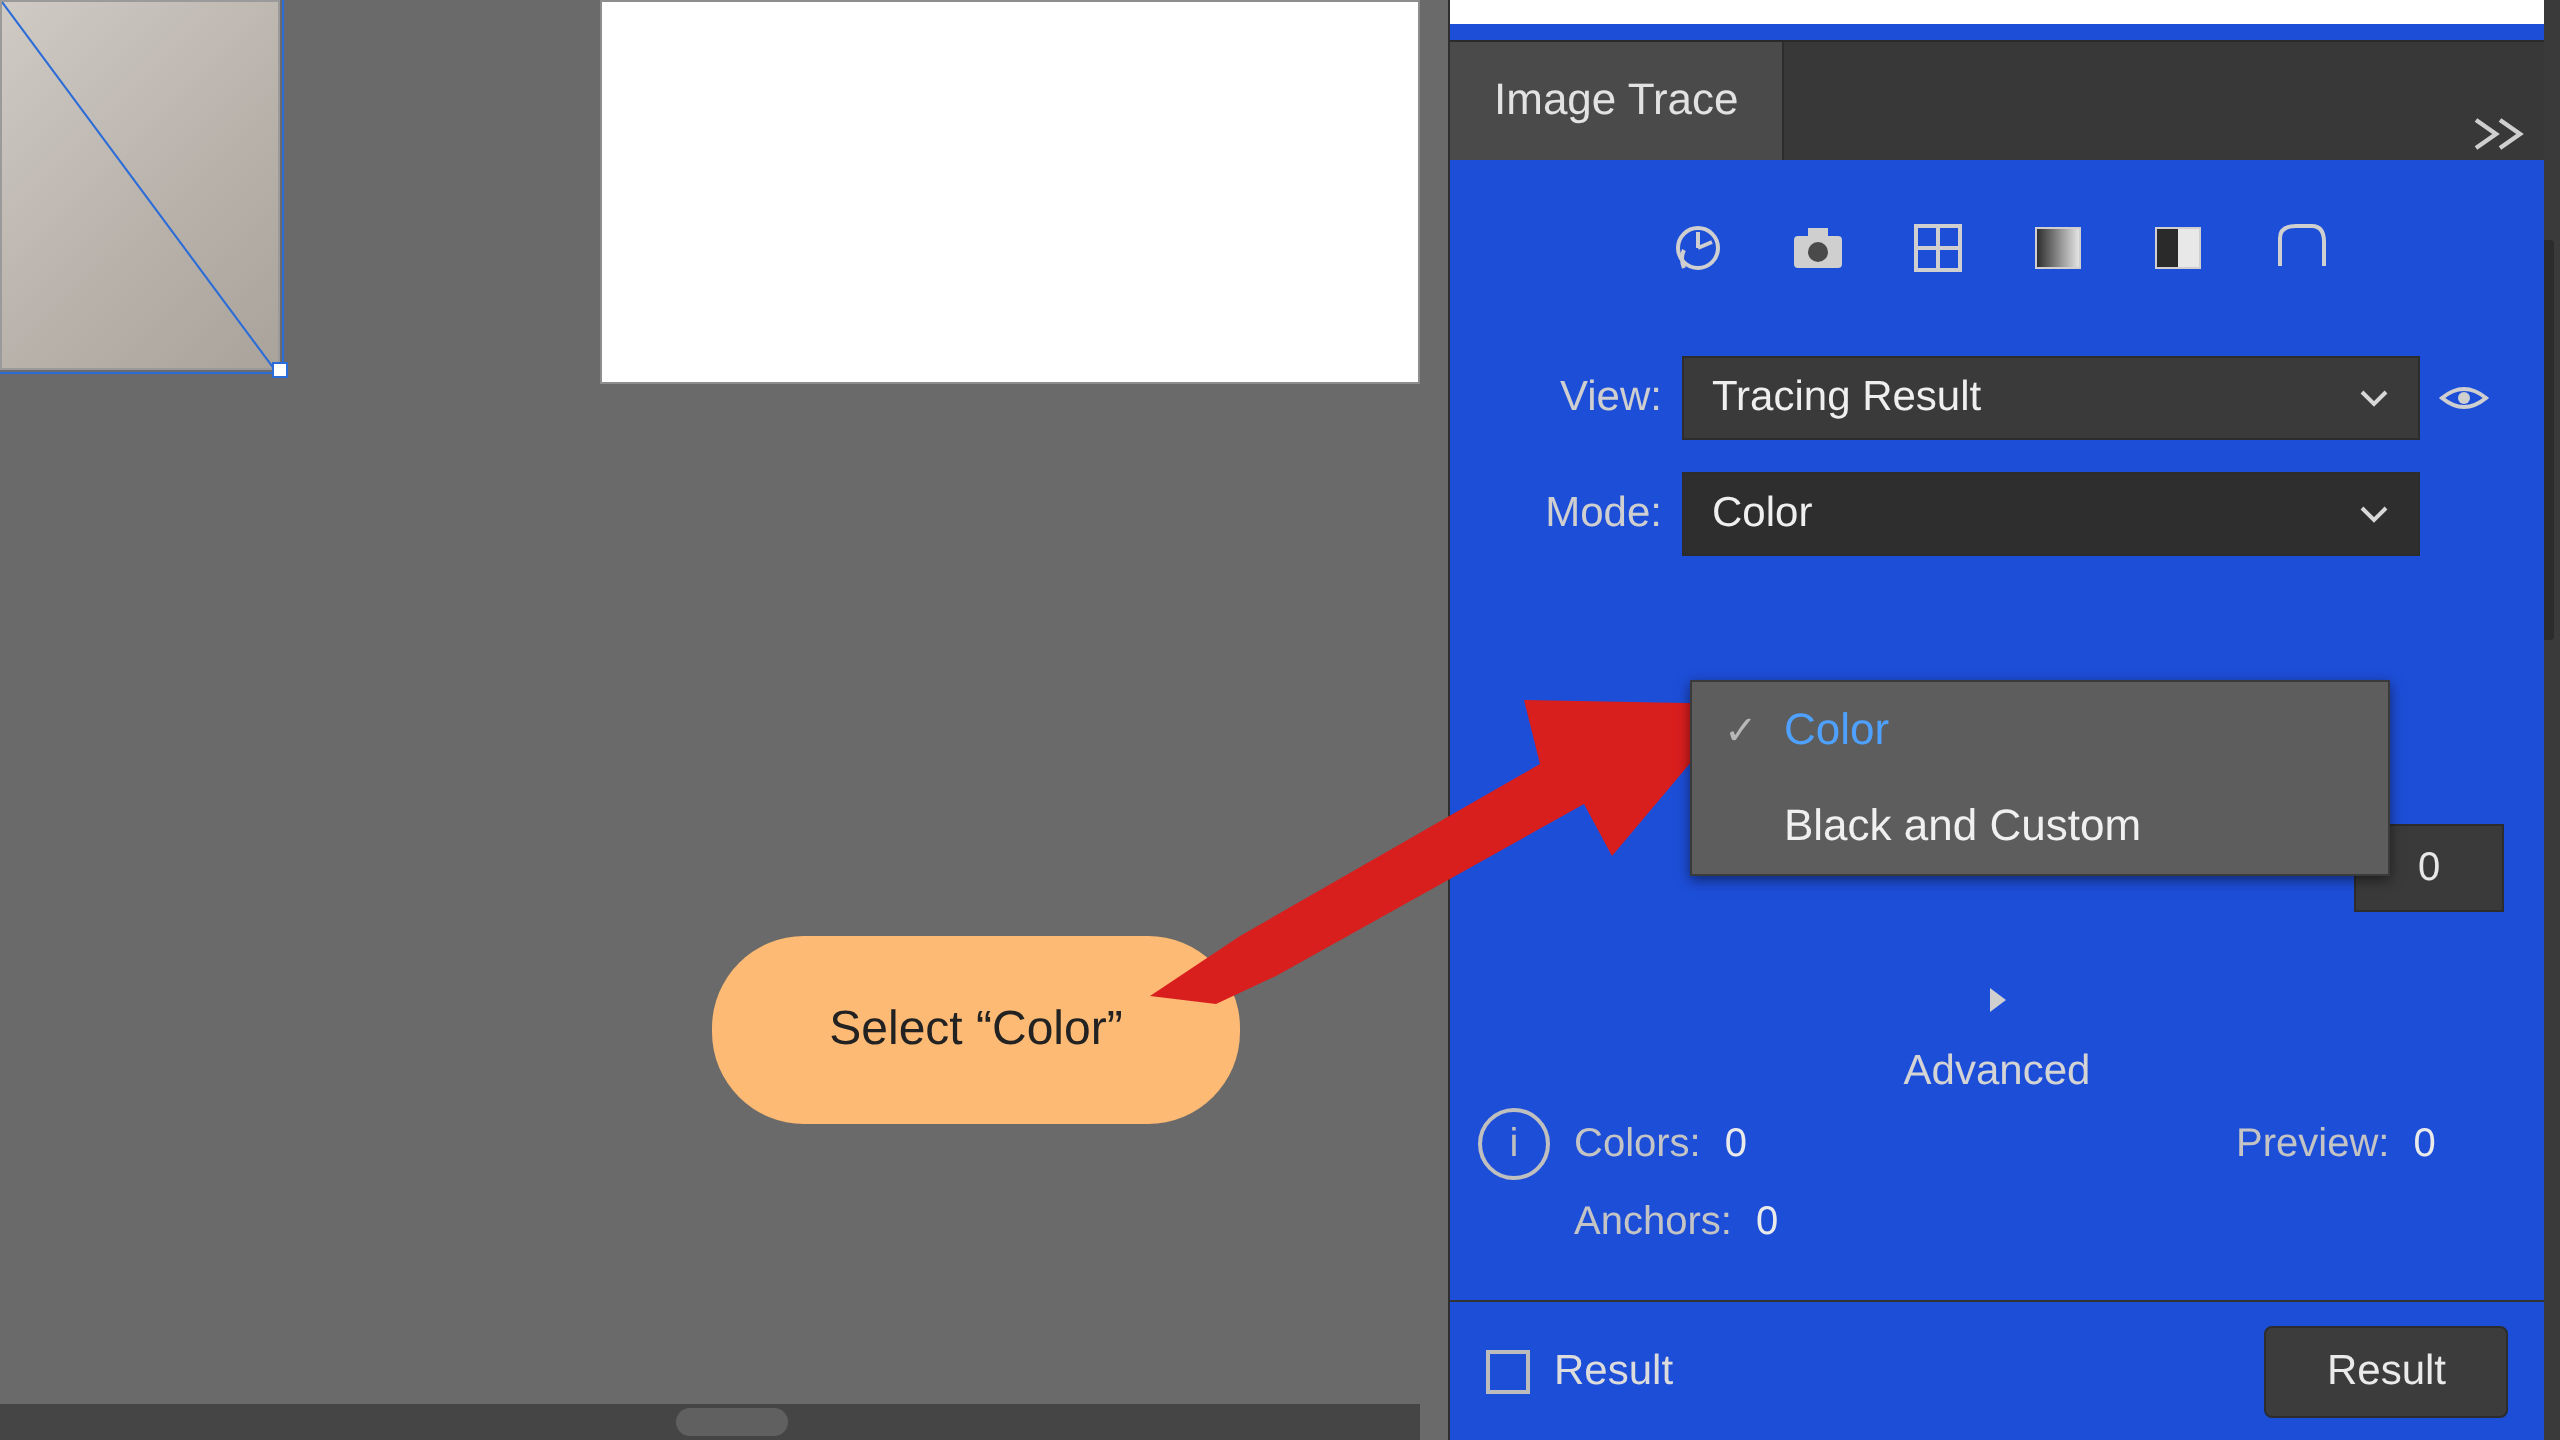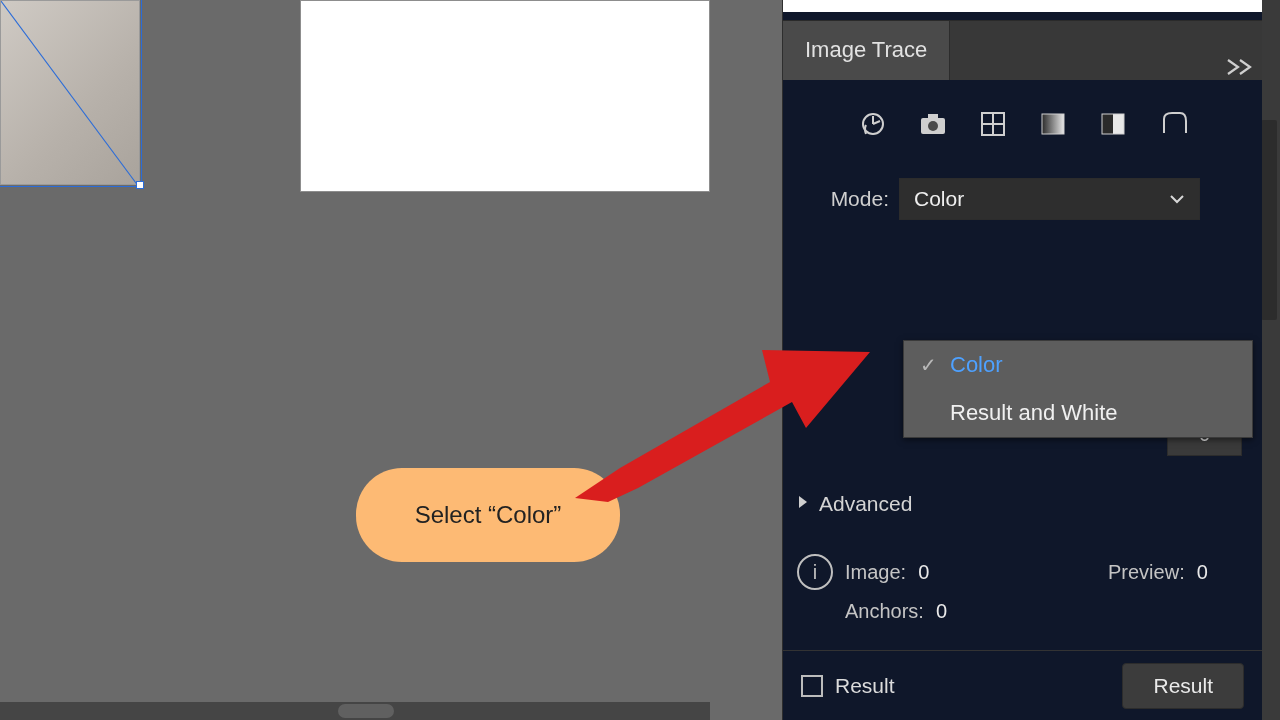--- a/index.html
+++ b/index.html
@@ -53,23 +53,23 @@
     width: 22px; height: 100%;
     background: #3a3a3a;
   }
   .app-right-strip .mid-block {
     position:absolute; right:3px; top:120px; width:16px; height:200px; background:#2c2c2c; border-radius:2px;
   }
 
   
   .panel {
     position: absolute;
-    right: 18px; top: 0;
-    width: 480px; height: 720px;
-    background: #0f172a;
+    right: 8px; top: 0;
+    width: 548px; height: 720px;
+    background: #1d4ed8;
     border-left: 1px solid #2e2e2e;
     color: #d8d8d8;
     font-size: 20px;
   }
   .panel-white-top {
     position:absolute; top:0; left:0; right:0; height:12px;
     background: #ffffff;
   }
 
   .panel-tabs {
@@ -145,21 +145,21 @@
   .hidden-input-box {
     position:absolute; top:412px; right:20px; width:75px; height:44px;
     background:#3a3a3a; border:1px solid #2c2c2c;
     display:flex; align-items:center; justify-content:center;
     color:#e8e8e8; font-size:20px;
   }
 
   .advanced-row {
     position:absolute; top: 492px; left: 14px; right: 14px;
     display:flex; align-items:center; gap:10px;
-    color:#d4d4d4; font-size:21px;
+    color:#d4d4d4; font-size:21px;flex-direction:column;
   }
   .advanced-row .disclosure { font-size:19px; color:#cfcfcf; }
 
   .stats {
     position:absolute; top: 554px; left: 14px; right: 14px;
     display:flex; flex-direction:column; gap:10px;
   }
   .stats-top { display:flex; align-items:center; }
   .info-icon { width:36px; height:36px; border:2px solid #bfbfbf; border-radius:50%; display:flex; align-items:center; justify-content:center; color:#bfbfbf; font-size:20px; margin-right:12px; }
   .stat-pair { width: 176px; display:flex; gap:12px; }
@@ -281,56 +281,73 @@
     </div>
     <div class="preset-icon">
       <svg viewBox="0 0 30 30">
           <path d="M6 24 L6 10 Q6 4 14 4 L22 4 Q28 4 28 12 L28 24" stroke="#cfcfcf" stroke-width="2" fill="none"></path>
         </svg>
     </div>
   </div>
 
   <div class="form-area">
 
+    <div class="form-row">
+      <div class="lbl">View:</div>
+      <div class="select">
+        <span>Tracing Result</span>
+        <span class="chev">
+          <svg width="16" height="12" viewBox="0 0 16 12">
+              <path d="M2 3 L8 9 L14 3" stroke="#d8d8d8" stroke-width="2" fill="none"></path>
+            </svg>
+        </span>
+      </div>
+      <div class="row-trail">
+        <svg width="26" height="18" viewBox="0 0 26 18">
+            <path d="M2 9 Q13 0 24 9 Q13 18 2 9 Z" stroke="#cfcfcf" stroke-width="2" fill="none"></path>
+            <circle cx="13" cy="9" r="3" fill="#cfcfcf"></circle>
+          </svg>
+      </div>
+    </div>
 
     <div class="form-row mode-select">
       <div class="lbl">Mode:</div>
       <div class="select">
         <span>Color</span>
         <span class="chev">
           <svg width="16" height="12" viewBox="0 0 16 12">
               <path d="M2 3 L8 9 L14 3" stroke="#d8d8d8" stroke-width="2" fill="none"></path>
             </svg>
         </span>
       </div>
       <div class="row-trail"></div>
     </div>
   </div>
 
   <div class="mode-dropdown">
     <div class="item selected">Color</div>
-    <div class="item">Result and White</div>
+    <div class="item">Black and Custom</div>
   </div>
 
   <div class="hidden-input-box">0</div>
 
   <div class="advanced-row">
     <span class="disclosure">
       <svg width="12" height="16" viewBox="0 0 12 16">
           <path d="M2 2 L10 8 L2 14 Z" fill="#cfcfcf"></path>
         </svg>
     </span>
     <span>Advanced</span>
   </div>
 
   <div class="stats">
     <div class="stats-top">
       <div class="info-icon">i</div>
       <div class="stat-pair">
-          <span class="k">Image:</span>
+          <span class="k">Colors:</span>
           <span class="v">0</span>
         </div>
       <div style="flex:1"></div>
       <div class="stat-pair" style="width:140px">
           <span class="k">Preview:</span>
           <span class="v">0</span>
         </div>
     </div>
     <div class="line2">
       <div class="stat-pair">

